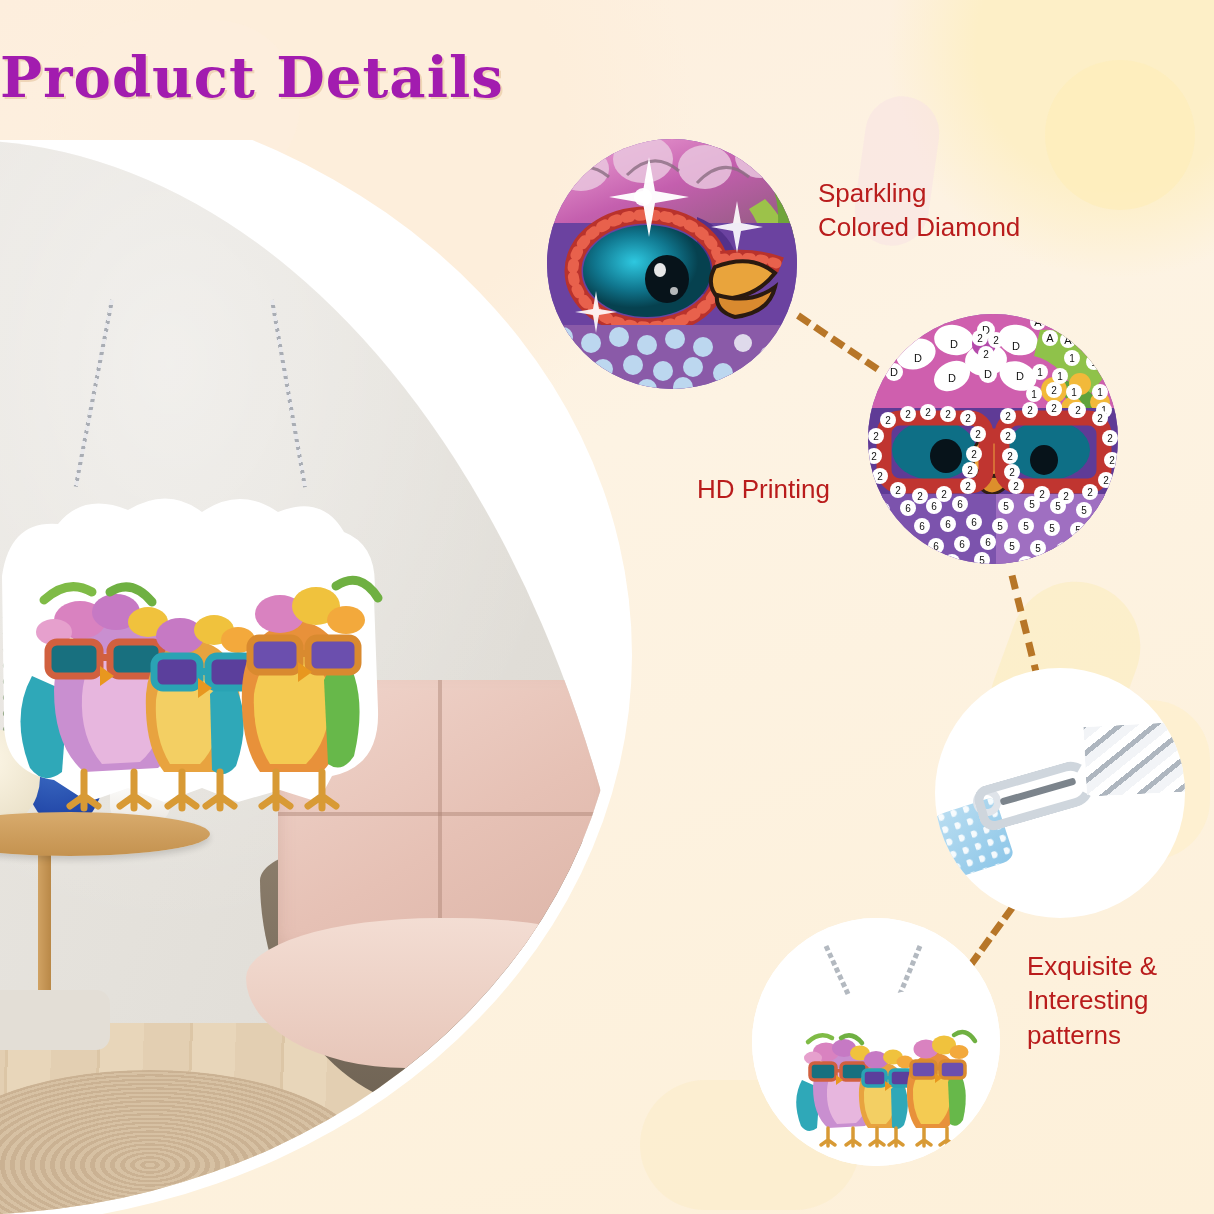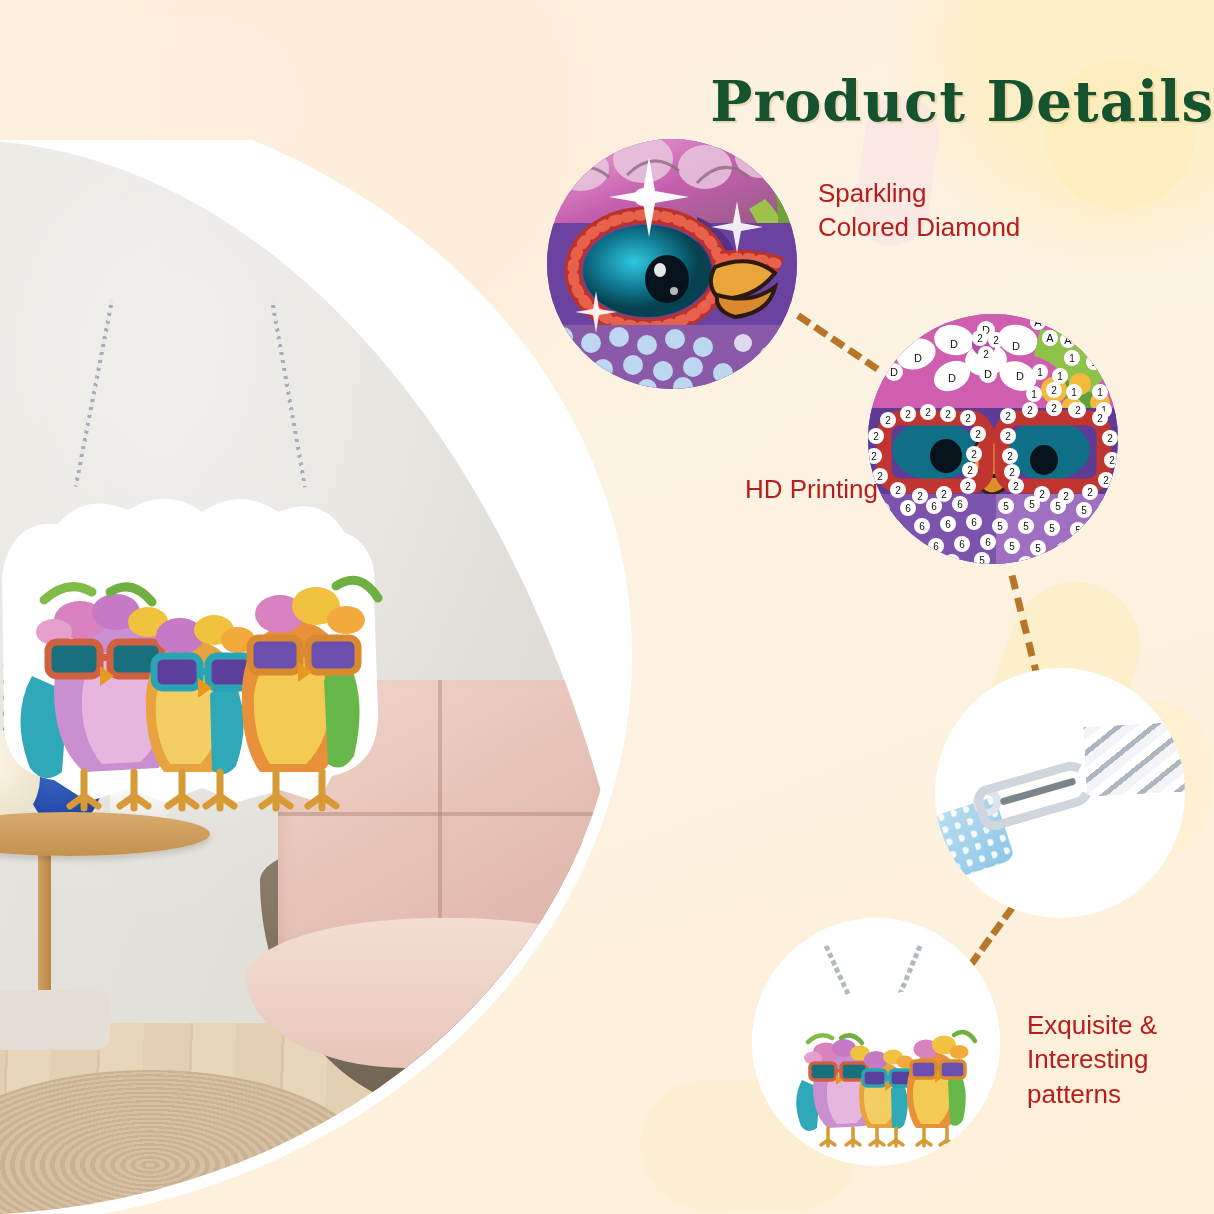--- a/index.html
+++ b/index.html
@@ -24,28 +24,27 @@
   .blob-a { left:860px; top:96px;  width:74px;  height:150px; background:#f8e2e4; opacity:.55; border-radius:40px; transform:rotate(8deg); }
   .blob-b { left:1045px;top:60px;  width:150px; height:150px; background:#fdeebb; opacity:.75; }
   .blob-c { left:1000px;top:580px; width:130px; height:190px; background:#fbecbe; opacity:.6;  border-radius:70px; transform:rotate(20deg); }
   .blob-d { left:1090px;top:700px; width:120px; height:160px; background:#fdf0cc; opacity:.7;  border-radius:60px; }
   .blob-e { left:640px; top:1080px;width:220px; height:130px; background:#fbeac4; opacity:.45; border-radius:110px;}
   .blob-f { left:60px;  top:20px;  width:240px; height:170px; background:#fdeedd; opacity:.6;  border-radius:120px;}
 
   
   .title {
     position:absolute; left:0; right:0; top:44px;
-    text-align:right;
+    text-align:left;
     font-family:"DejaVu Serif", serif;
     font-weight:700;
     font-size:56px;
     letter-spacing:1px;
-    color:#14532d;
+    color:#a21caf;
     text-shadow:2px 2px 0 rgba(180,100,10,.18);
-    margin-top:24px;
   }
 
   
   .photo-wrap {
     position:absolute; left:-40px; top:140px; width:700px; height:1090px;
     border-radius:0 100% 0 0 / 0 100% 0 0;
     overflow:hidden;
     -webkit-clip-path: ellipse(660px 560px at 0px 515px);
     clip-path: ellipse(660px 560px at 0px 515px);
   }
@@ -138,23 +137,23 @@
 
   
   .label {
     position:absolute;
     color:#b91c1c;
     font-size:26px;
     line-height:1.32;
     white-space:pre-line;
   }
   .l1 { left:818px; top:176px; }
-  .l2 { left:697px; top:472px;margin-left:48px; }
+  .l2 { left:697px; top:472px; }
   .l3 { left:733px; top:728px; text-align:right; width:196px;}
-  .l4 { left:1027px;top:1008px; }
+  .l4 { left:1027px;top:949px; }
 
   
   .clasp-hook{
     position:absolute; left:40px; top:104px; width:120px; height:46px;
     border:9px solid #cfd6dd; border-radius:26px 40px 40px 26px;
     border-right-color:transparent;
     transform:rotate(-16deg);
     background:transparent;
   }
   .clasp-bar{

